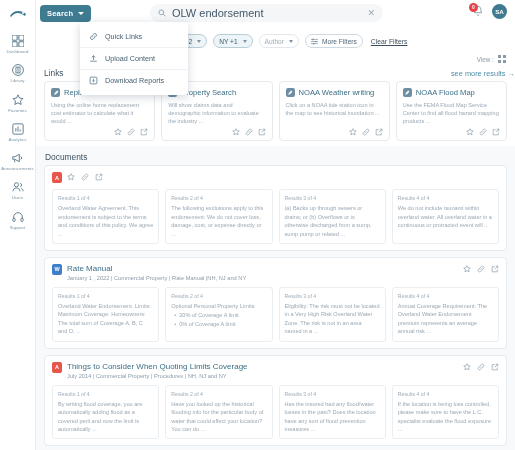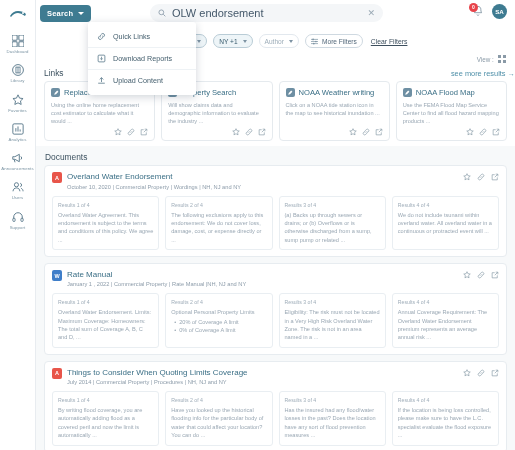--- a/index.html
+++ b/index.html
@@ -120,21 +120,21 @@
   .doc-actions { display: flex; gap: 6px; padding-top: 1px; }
   .snips { display: grid; grid-template-columns: repeat(4, 1fr); gap: 6px; margin-top: 6px; }
   .snip { border: 1px solid #e9eef2; border-radius: 3px; padding: 5px 5px; min-height: 42px; }
   .snip-hd { font-size: 5.2px; color: #9fadb9; margin-bottom: 3px; }
   .snip-tx { font-size: 5.6px; color: #9aa8b4; line-height: 1.5; }
   .snip-tx ul { list-style: none; padding-left: 3px; margin-top: 1px; }
   .snip-tx li::before { content: "\2022"; margin-right: 3px; color: #9aa8b4; }
 
   
   .dropdown {
-    position: absolute; left: 52px; top: 22px; width: 108px;
+    position: absolute; left: 44px; top: 22px; width: 108px;
     background: #fff; border-radius: 3px;
     box-shadow: 0 2px 9px rgba(40,60,80,.22); z-index: 40; padding: 4px 0;
   }
   .dd-item { display: flex; align-items: center; gap: 7px; padding: 6px 9px; cursor: pointer; }
   .dd-item + .dd-item { border-top: 1px solid #eef2f5; }
   .dd-ico { width: 9px; height: 9px; color: #5f7d8e; display:flex;align-items:center;justify-content:center;}
   .dd-label { font-size: 7.2px; color: #46606f; }
   svg { display: block; }
 </style>
 </head>
@@ -425,24 +425,20 @@
       </div>
 
     <div class="docs-wrap">
       <div class="section-head" style="padding-left:1px">
         <span class="section-title">Documents</span>
       </div>
       <div id="docs-list">
           <div class="doc-card">
             <div class="doc-head">
               <span class="doc-ico pdf">A</span>
-              <div class="doc-meta">
-                <div class="doc-title">Overland Water Endorsement</div>
-                <div class="doc-sub">October 10, 2020  |  Commercial Property  |  Wordings |  NH, NJ and NY</div>
-              </div>
               <div class="doc-actions">
                 <span>
                   <svg class="act" viewBox="0 0 14 14">
                     <path d="M7 1.2l1.7 3.6 4 .5-2.9 2.7.8 4L7 10l-3.6 2 .8-4L1.3 5.3l4-.5z" fill="none" stroke="#7e93a1" stroke-width="1.1"></path>
                   </svg>
                 </span>
                 <span>
                   <svg class="act" viewBox="0 0 14 14">
                     <path d="M5.6 8.4a2.6 2.6 0 0 1 0-3.7l1.9-1.9a2.6 2.6 0 0 1 3.7 3.7l-1 1" fill="none" stroke="#7e93a1" stroke-width="1.1"></path>
                     <path d="M8.4 5.6a2.6 2.6 0 0 1 0 3.7l-1.9 1.9a2.6 2.6 0 0 1-3.7-3.7l1-1" fill="none" stroke="#7e93a1" stroke-width="1.1"></path>
@@ -583,33 +579,33 @@
               <svg width="9" height="9" viewBox="0 0 12 12">
                 <path d="M4.8 7.2a2.2 2.2 0 0 1 0-3.1l1.6-1.6a2.2 2.2 0 0 1 3.1 3.1L8.6 6.5" fill="none" stroke="#5f7d8e" stroke-width="1.1"></path>
                 <path d="M7.2 4.8a2.2 2.2 0 0 1 0 3.1L5.6 9.5a2.2 2.2 0 0 1-3.1-3.1l.9-.9" fill="none" stroke="#5f7d8e" stroke-width="1.1"></path>
               </svg>
             </span>
             <span class="dd-label">Quick Links</span>
           </div>
           <div class="dd-item">
             <span class="dd-ico">
               <svg width="9" height="9" viewBox="0 0 12 12">
-                <rect x="1.5" y="1.5" width="9" height="9" rx="1.2" fill="none" stroke="#5f7d8e" stroke-width="1.1"></rect>
-                <path d="M6 3.6v4M4.3 6l1.7 1.6L7.7 6" fill="none" stroke="#5f7d8e" stroke-width="1"></path>
-              </svg>
-            </span>
-            <span class="dd-label">Download Reports</span>
+                <path d="M6 8V2.2" stroke="#5f7d8e" stroke-width="1.1" fill="none"></path>
+                <path d="M3.6 4.6L6 2.2l2.4 2.4" stroke="#5f7d8e" stroke-width="1.1" fill="none"></path>
+                <path d="M1.6 9.6h8.8" stroke="#5f7d8e" stroke-width="1.1"></path>
+              </svg>
+            </span>
+            <span class="dd-label">Upload Content</span>
           </div>
           <div class="dd-item">
             <span class="dd-ico">
               <svg width="9" height="9" viewBox="0 0 12 12">
-                <path d="M6 8V2.2" stroke="#5f7d8e" stroke-width="1.1" fill="none"></path>
-                <path d="M3.6 4.6L6 2.2l2.4 2.4" stroke="#5f7d8e" stroke-width="1.1" fill="none"></path>
-                <path d="M1.6 9.6h8.8" stroke="#5f7d8e" stroke-width="1.1"></path>
-              </svg>
-            </span>
-            <span class="dd-label">Upload Content</span>
+                <rect x="1.5" y="1.5" width="9" height="9" rx="1.2" fill="none" stroke="#5f7d8e" stroke-width="1.1"></rect>
+                <path d="M6 3.6v4M4.3 6l1.7 1.6L7.7 6" fill="none" stroke="#5f7d8e" stroke-width="1"></path>
+              </svg>
+            </span>
+            <span class="dd-label">Download Reports</span>
           </div>
         </div>
     </div>
 
   </div>
 </div>
 
 </body></html>

